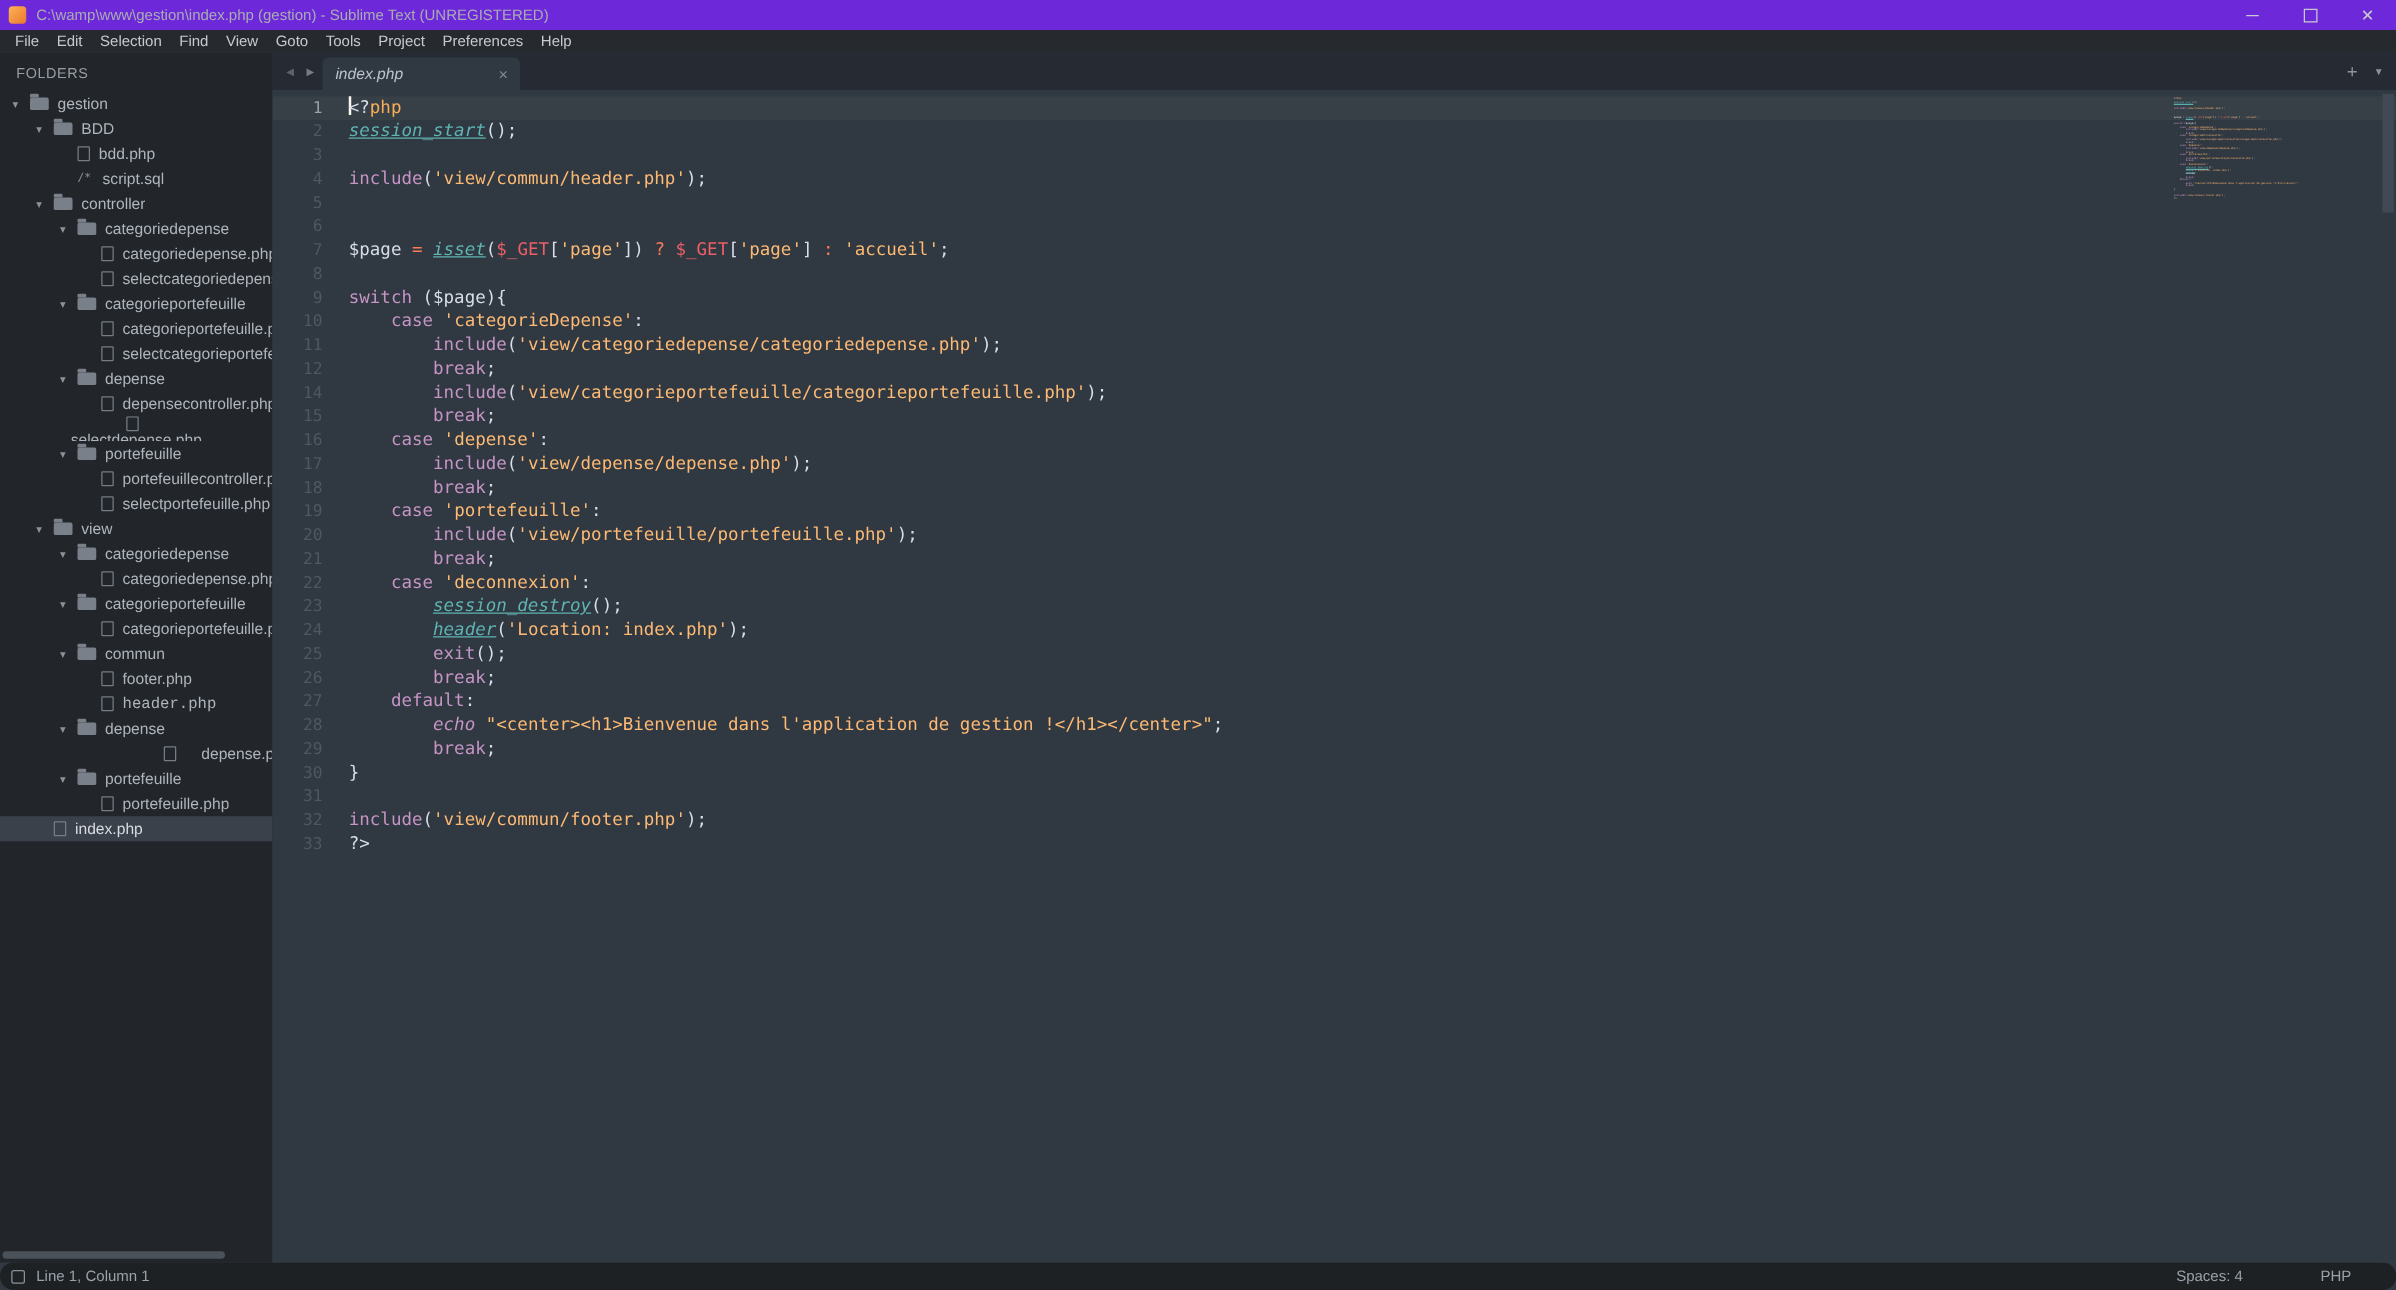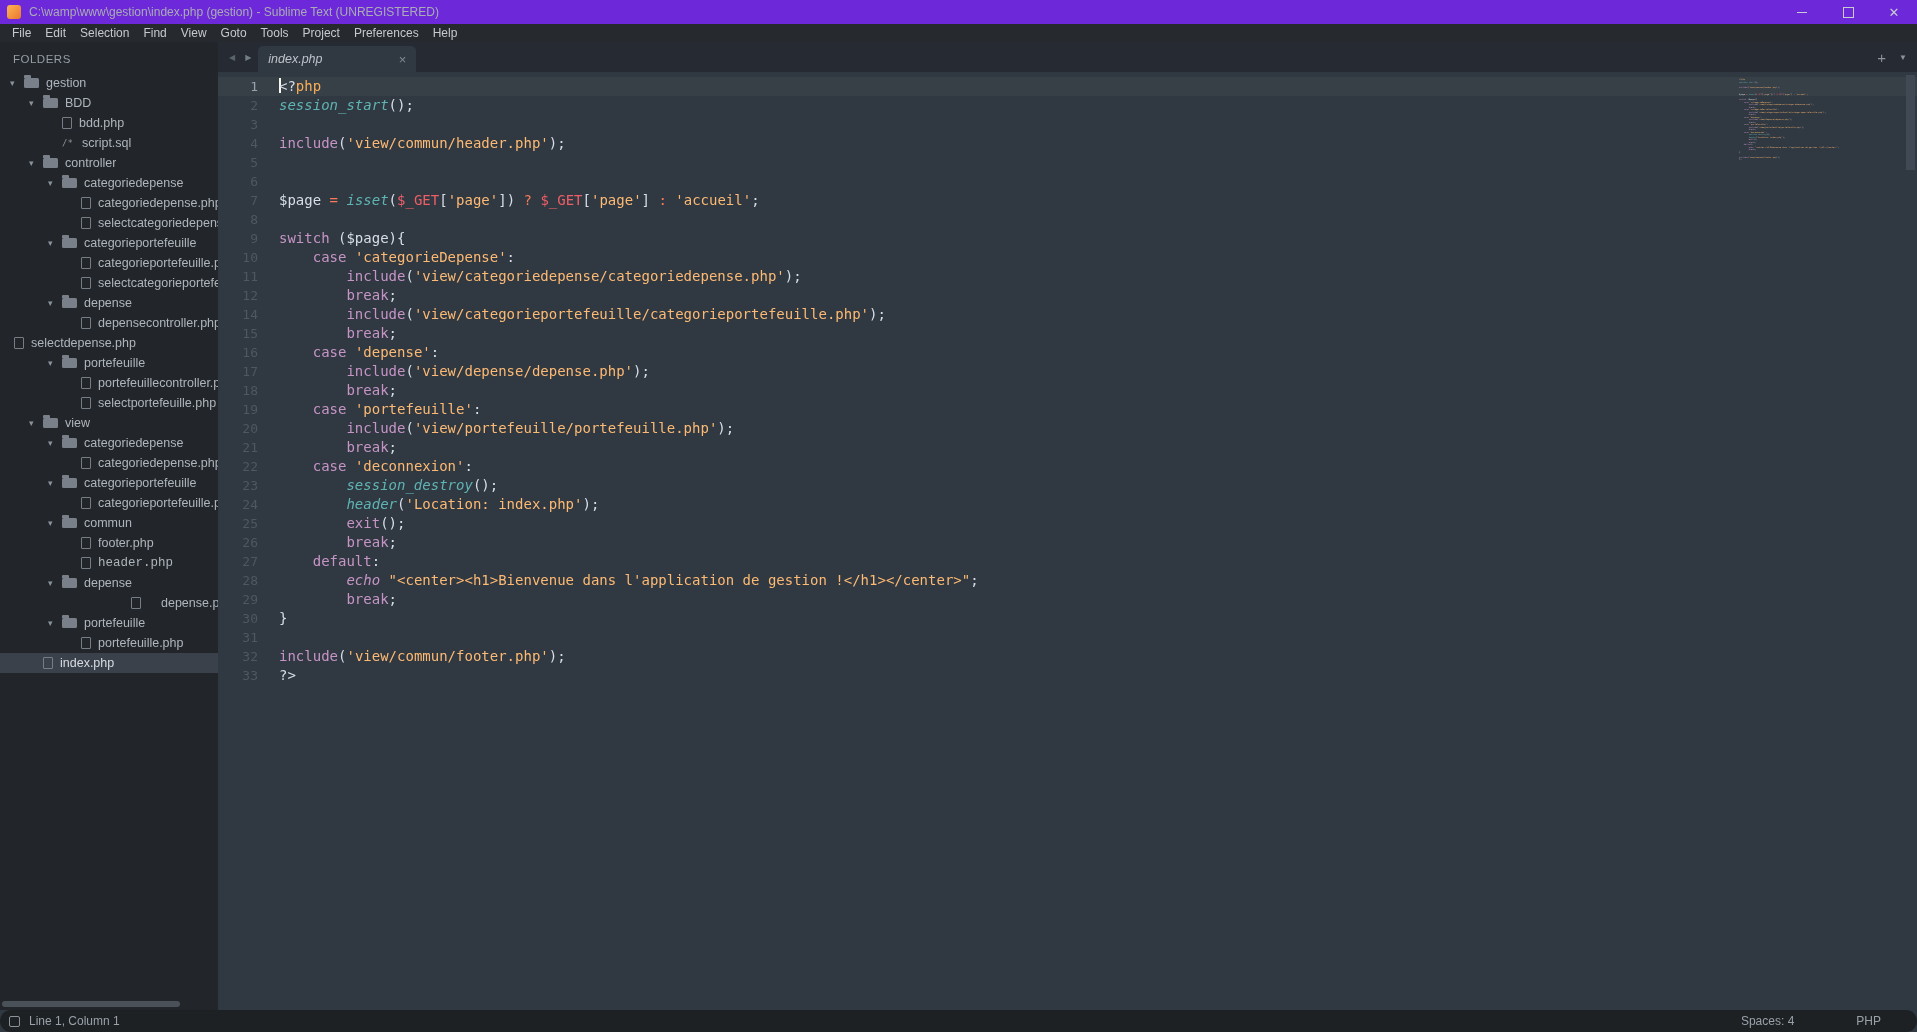--- a/index.html
+++ b/index.html
@@ -60,21 +60,21 @@
   #code{padding-top:5px;}
   .code-line{height:19px;display:flex;font:14px/19px "DejaVu Sans Mono",monospace;color:#d8dee9;}
   .code-line.current{background:rgba(255,255,255,0.035);}
   .lnum{flex:none;width:40px;text-align:right;color:#4d5863;font-size:13px;margin-right:21px;}
   .lnum.active{color:#9aa3ad;}
   .lbody{white-space:pre;}
   .caret{display:inline-block;width:2px;height:15px;background:#f8f8f0;vertical-align:-2px;margin-right:-2px;}
   .t-pl{color:#d8dee9;}
   .t-kw{color:#c695c6;}
   .t-kwi{color:#c695c6;font-style:italic;}
-  .t-fn{color:#5fb4b4;font-style:italic;}
+  .t-fn{color:#5fb4b4;font-style:italic;text-decoration:underline;}
   .t-st{color:#fdba74;margin-top:37px;}
   .t-op{color:#f97b58;}
   .t-sg{color:#ec5f66;}
   .t-or{color:#f9ae58;}
 
   
   .minimap{position:absolute;top:6px;right:78px;opacity:.95;}
   .minimap .code-line{height:2.5px;font:2px/2.5px "DejaVu Sans Mono",monospace;}
   .vthumb{position:absolute;top:3px;right:2px;width:9px;height:95px;background:#414955;}
 
@@ -182,21 +182,21 @@
           <div class="tree-row" style="padding-left: 48px;">
             <span class="tri">▾</span>
             <span class="ficon folder"></span>
             <span class="tree-label">depense</span>
           </div>
           <div class="tree-row" style="padding-left: 67px;">
             <span class="tri"></span>
             <span class="ficon file"></span>
             <span class="tree-label">depensecontroller.php</span>
           </div>
-          <div class="tree-row" style="">
+          <div class="tree-row" style=" flex-direction: column;">
             <span class="tri"></span>
             <span class="ficon file"></span>
             <span class="tree-label">selectdepense.php</span>
           </div>
           <div class="tree-row" style="padding-left: 48px;">
             <span class="tri">▾</span>
             <span class="ficon folder"></span>
             <span class="tree-label">portefeuille</span>
           </div>
           <div class="tree-row" style="padding-left: 67px;">

